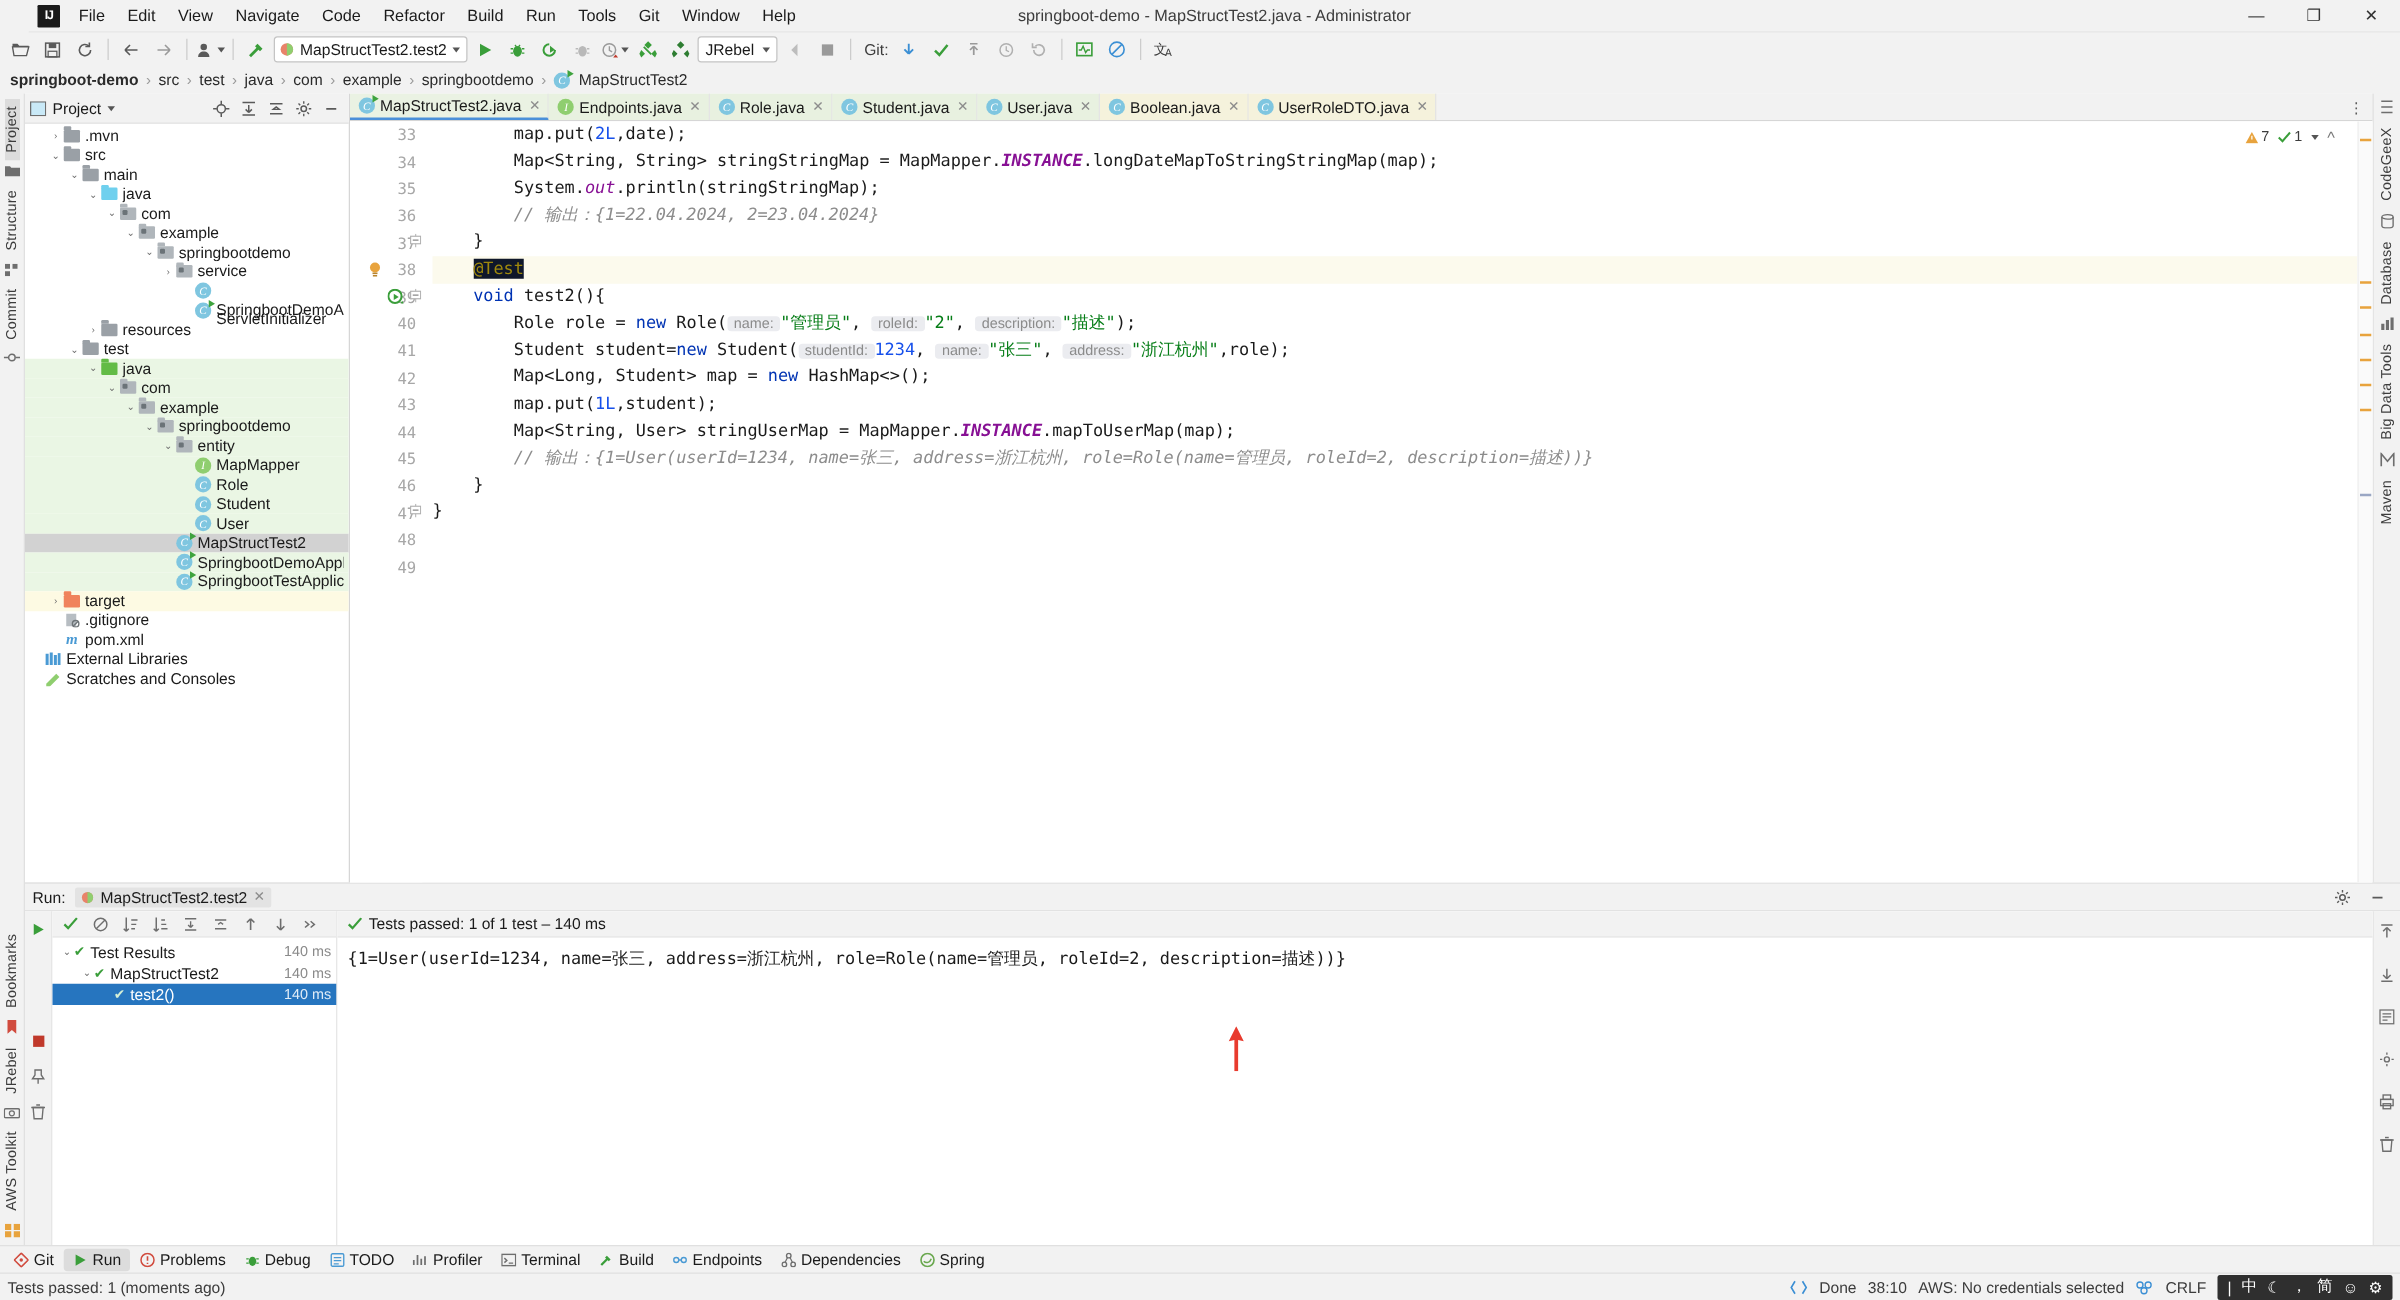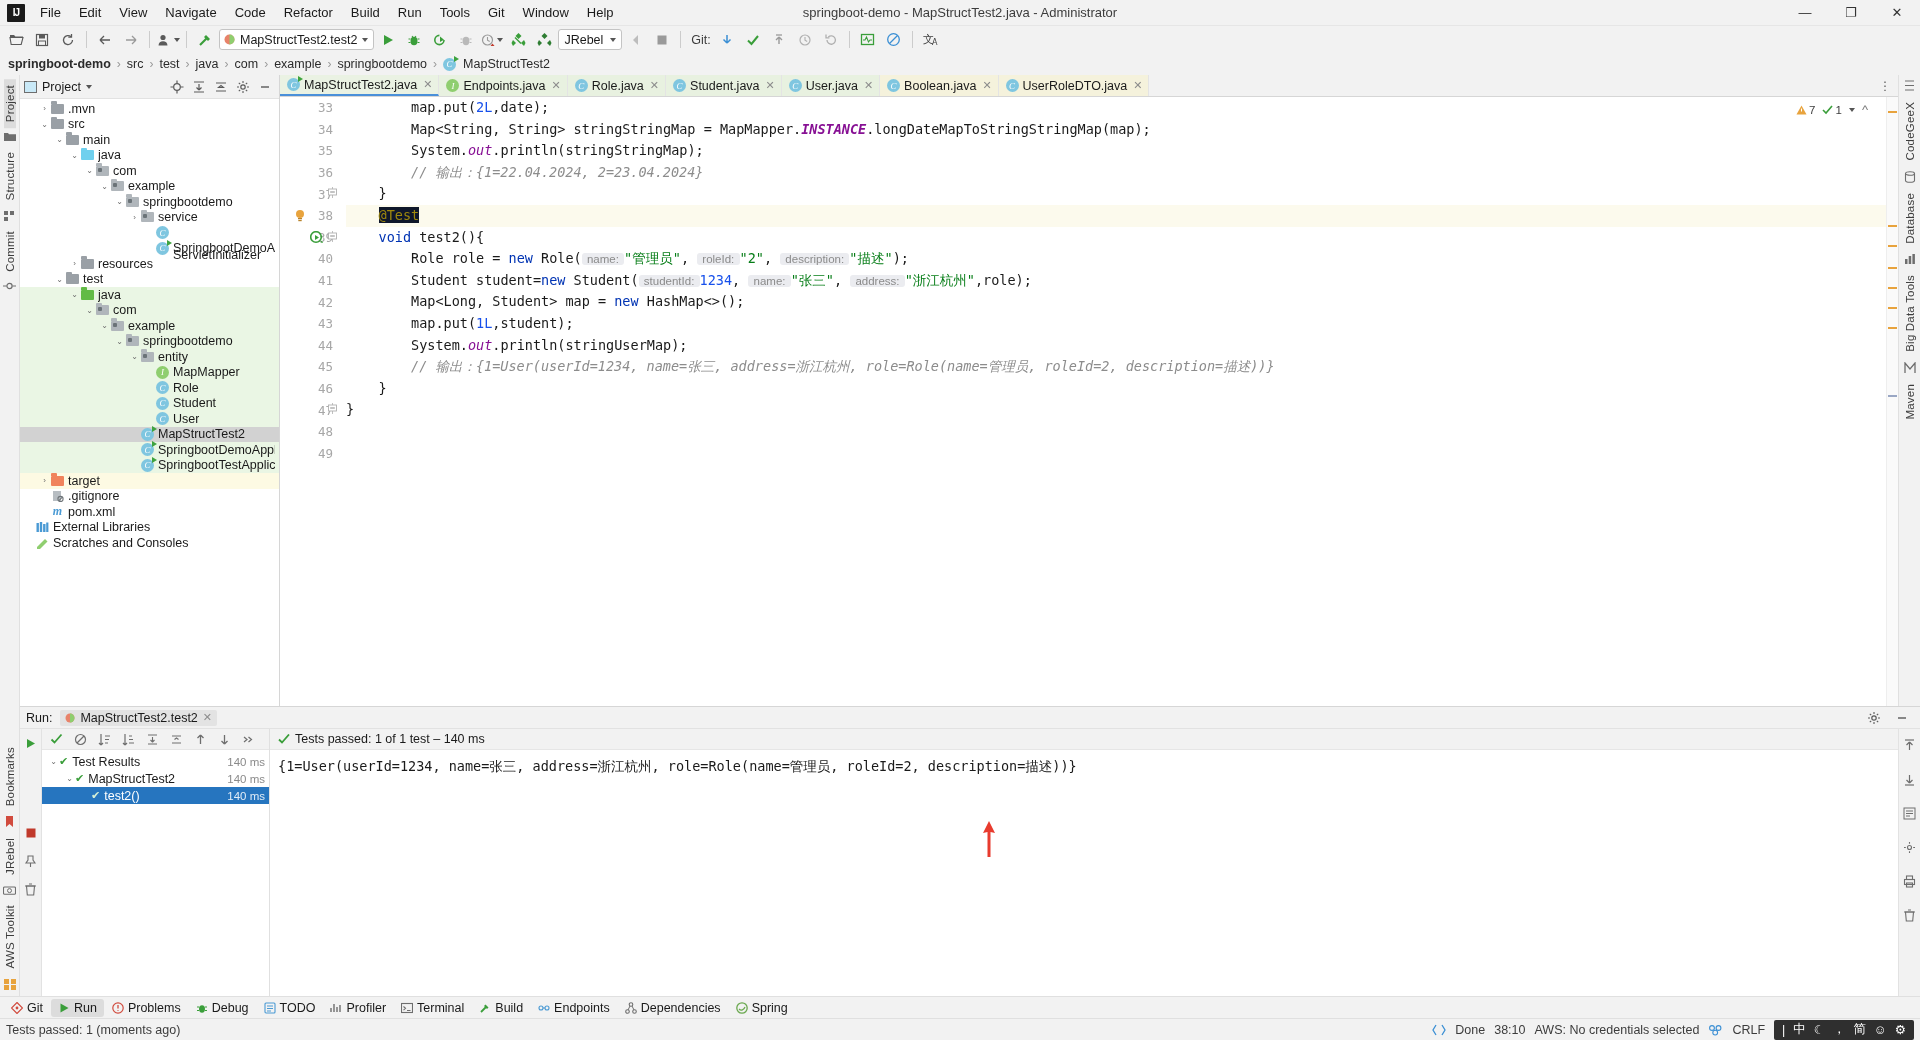--- a/index.html
+++ b/index.html
@@ -7,21 +7,21 @@
     width: 1920px; height: 1040px;
     background: #f2f2f2;
     font-family: "Liberation Sans", sans-serif;
     font-size: 12.5px;
     color: #1a1a1a;
     overflow: hidden;
   }
   .app { position:relative; width:1920px; height:1040px; display:flex; flex-direction:column; background:#f2f2f2; }
 
   
-  .titlebar { height:26px; background:#f2f2f2; display:flex; align-items:center; position:relative; border-bottom:1px solid #e6e6e6; flex:0 0 26px; }
+  .titlebar { height:26px; background:#f2f2f2; display:flex; align-items:center; position:relative; border-bottom:1px solid #e6e6e6; flex:0 0 26px;margin-left:23px; }
   .ij-logo { width:18px; height:18px; margin:0 6px 0 7px; background:#1a1a1a; color:#fff; font-size:10px; font-weight:bold; display:flex; align-items:center; justify-content:center; border-radius:1px; letter-spacing:-1px; }
   .menubar { display:flex; align-items:center; gap:0px; }
   .menu-item { padding:3px 9px; font-size:13px; color:#1a1a1a; cursor:default; }
   .win-title { position:absolute; left:0; right:0; text-align:center; font-size:13px; color:#3c3c3c; pointer-events:none; }
   .win-controls { margin-left:auto; display:flex; height:26px; }
   .win-btn { width:46px; display:flex; align-items:center; justify-content:center; font-size:13px; color:#333; cursor:default; }
 
   
   .toolbar { height:27px; background:#f2f2f2; display:flex; align-items:center; padding:0 4px; gap:2px; flex:0 0 27px; }
   .tb-icon { width:24px; height:22px; display:flex; align-items:center; justify-content:center; cursor:default; border-radius:3px; color:#4a4a4a; }
@@ -864,21 +864,21 @@
                 <div class="cline"><span>        </span><span class="">Map&lt;String, String&gt; stringStringMap = MapMapper.</span><span class="statb">INSTANCE</span><span class="">.longDateMapToStringStringMap(map);</span></div>
                 <div class="cline"><span>        </span><span class="">System.</span><span class="stat">out</span><span class="">.println(stringStringMap);</span></div>
                 <div class="cline"><span>        </span><span class="cmt">// 输出：{1=22.04.2024, 2=23.04.2024}</span></div>
                 <div class="cline"><span>    </span><span class="">}</span></div>
                 <div class="cline hl"><span>    </span><span class="ann annbg">@Test</span></div>
                 <div class="cline"><span>    </span><span class="kw">void</span><span class=""> test2(){</span></div>
                 <div class="cline"><span>        </span><span class="">Role role = </span><span class="kw">new</span><span class=""> Role(</span><span class="hint"> name: </span><span class="str">"管理员"</span><span class="">, </span><span class="hint"> roleId: </span><span class="str">"2"</span><span class="">, </span><span class="hint"> description: </span><span class="str">"描述"</span><span class="">);</span></div>
                 <div class="cline"><span>        </span><span class="">Student student=</span><span class="kw">new</span><span class=""> Student(</span><span class="hint"> studentId: </span><span class="num">1234</span><span class="">, </span><span class="hint"> name: </span><span class="str">"张三"</span><span class="">, </span><span class="hint"> address: </span><span class="str">"浙江杭州"</span><span class="">,role);</span></div>
                 <div class="cline"><span>        </span><span class="">Map&lt;Long, Student&gt; map = </span><span class="kw">new</span><span class=""> HashMap&lt;&gt;();</span></div>
                 <div class="cline"><span>        </span><span class="">map.put(</span><span class="num">1L</span><span class="">,student);</span></div>
-                <div class="cline"><span>        </span><span class="">System.</span><span class="stat">out</span><span class="">.println(stringUserMap);</span></div>
+                <div class="cline"><span>        </span><span class="">Map&lt;String, User&gt; stringUserMap = MapMapper.</span><span class="statb">INSTANCE</span><span class="">.mapToUserMap(map);</span></div>
                 <div class="cline"><span>        </span><span class="cmt">// 输出：{1=User(userId=1234, name=张三, address=浙江杭州, role=Role(name=管理员, roleId=2, description=描述))}</span></div>
                 <div class="cline"><span>    </span><span class="">}</span></div>
                 <div class="cline"><span></span><span class="">}</span></div>
                 <div class="cline"><span></span><span class=""></span></div>
               </div>
             <div class="rightgutter">
               <div class="rg-mark" style="top:14px; background:#e8a33d;"></div>
               <div class="rg-mark" style="top:128px; background:#e8a33d;"></div>
               <div class="rg-mark" style="top:148px; background:#e8a33d;"></div>
               <div class="rg-mark" style="top:170px; background:#e8a33d;"></div>

